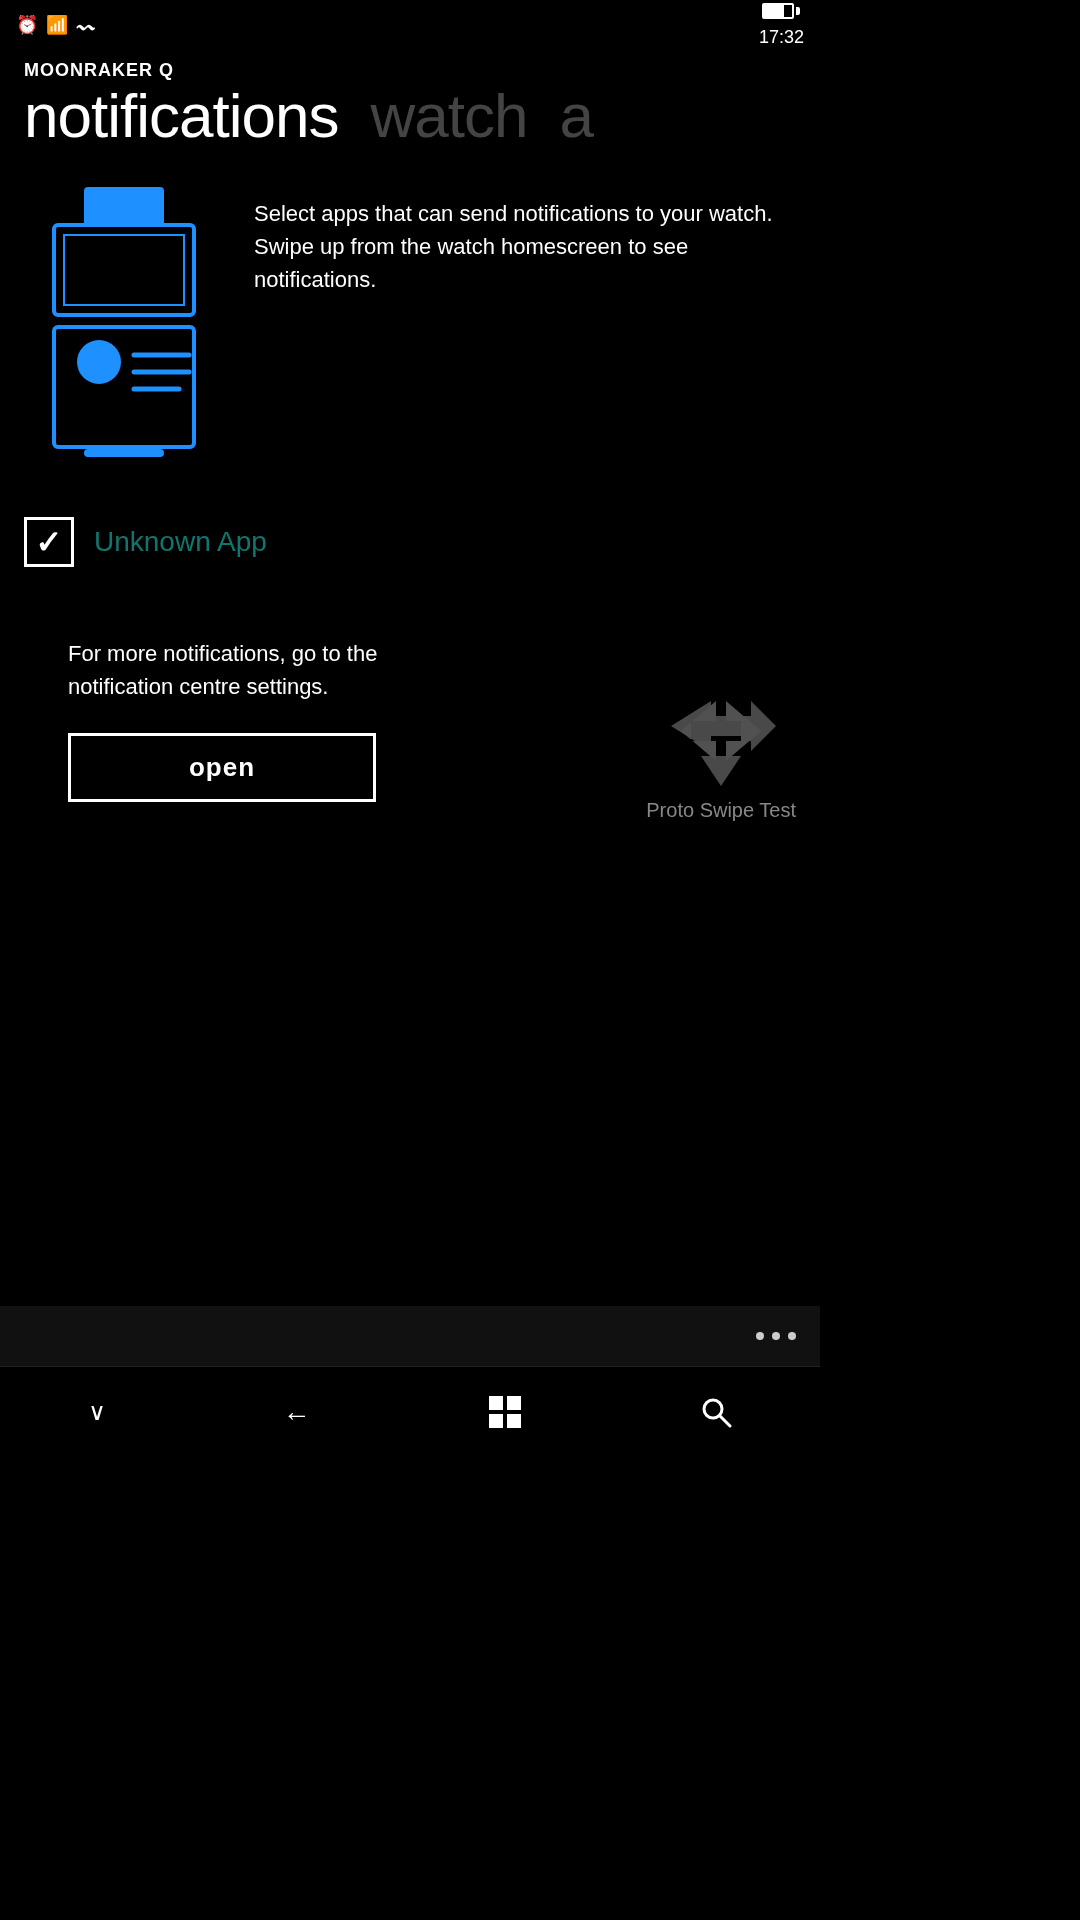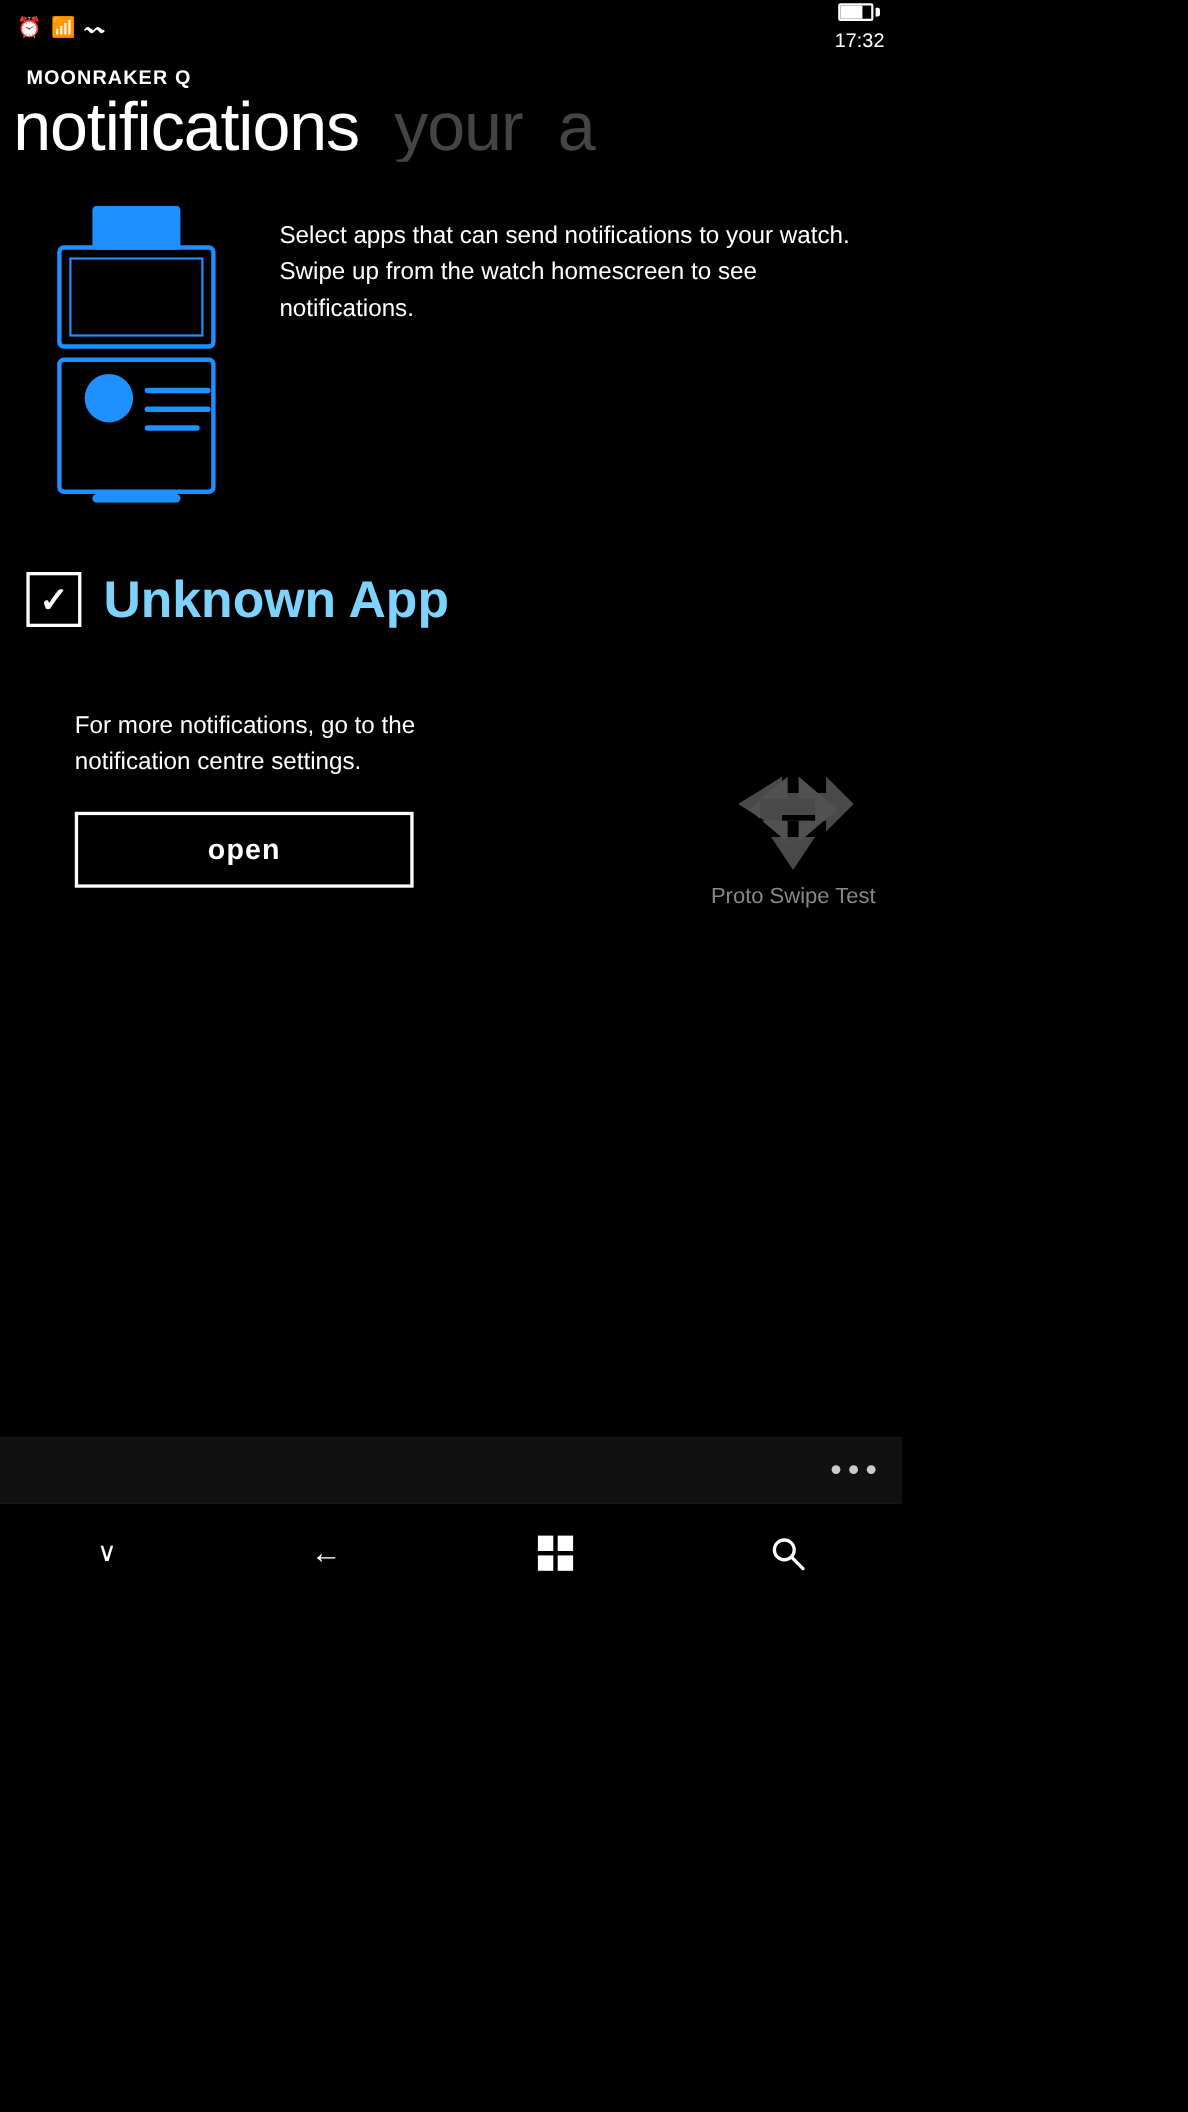--- a/index.html
+++ b/index.html
@@ -85,21 +85,21 @@
       padding: 10px 24px 4px 24px;
       font-size: 18px;
       font-weight: 600;
       letter-spacing: 1px;
       color: #ffffff;
       text-transform: uppercase;
     }
 
     
     .page-header {
-      padding: 0 12px;
+      padding: 0 24px;
       display: flex;
       align-items: flex-end;
       gap: 32px;
       overflow: hidden;
     }
 
     .tab-active {
       font-size: 62px;
       font-weight: 300;
       color: #ffffff;
@@ -169,23 +169,23 @@
     }
 
     .checkbox-checked::after {
       content: '✓';
       font-size: 32px;
       color: #ffffff;
       font-weight: bold;
     }
 
     .app-name-label {
-      font-size: 47px;
-      font-weight: 700;
-      color: #7dd3fc;
+      font-size: 28px;
+      font-weight: 400;
+      color: #0f766e;
     }
 
     
     .footer-section {
       padding: 40px 24px 20px 24px;
       position: relative;
       margin-left: 44px;
     }
 
     .footer-text {
@@ -302,21 +302,21 @@
       <span class="battery-tip"></span>
     </span>
     <span>17:32</span>
   </div>
 </div>
 
 <div class="app-name">MOONRAKER Q</div>
 
 <div class="page-header">
   <span class="tab-active">notifications</span>
-  <span class="tab-inactive">your</span>
+  <span class="tab-inactive">watch</span>
   <span class="tab-inactive">a</span>
 </div>
 
 <div class="illustration-section">
 
   <div class="watch-illustration">
     <svg class="watch-svg" viewBox="0 0 200 270" xmlns="http://www.w3.org/2000/svg">
 
       <rect x="60" y="0" width="80" height="40" fill="#1e90ff" rx="4"></rect>
 

